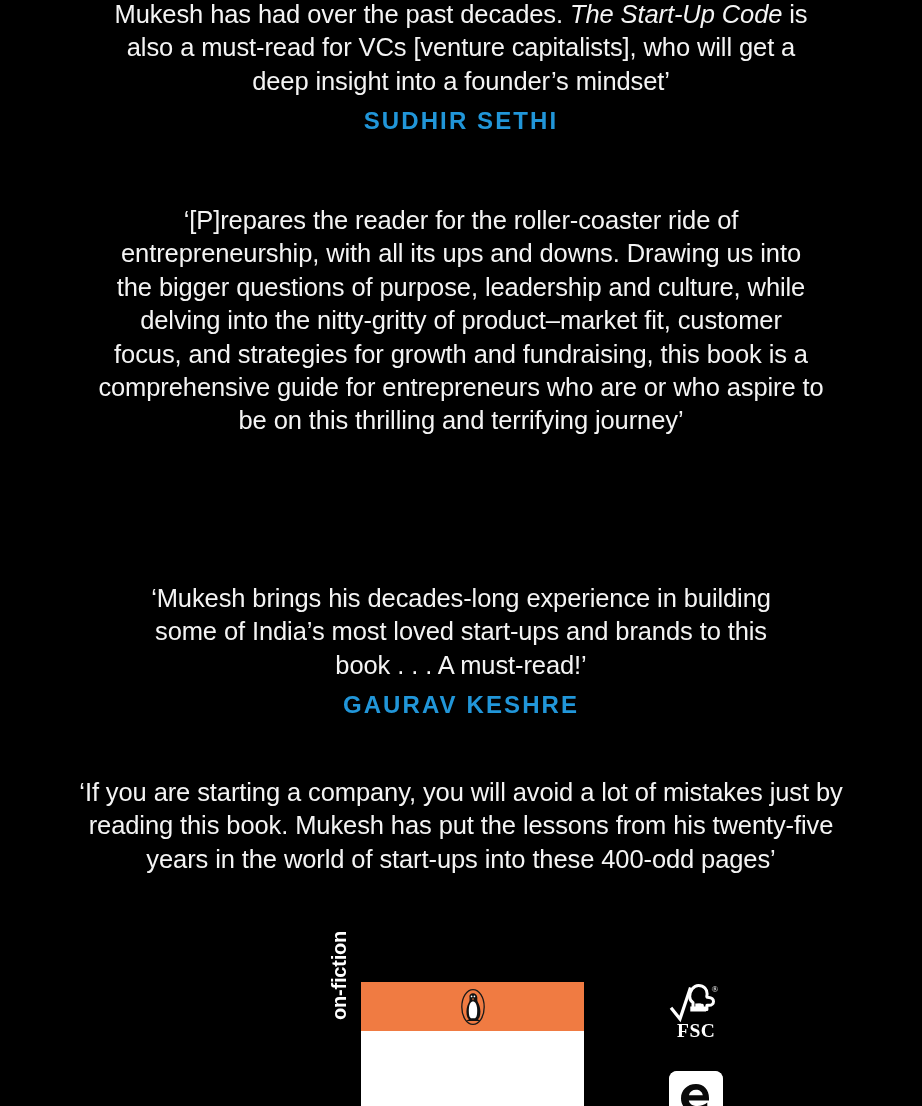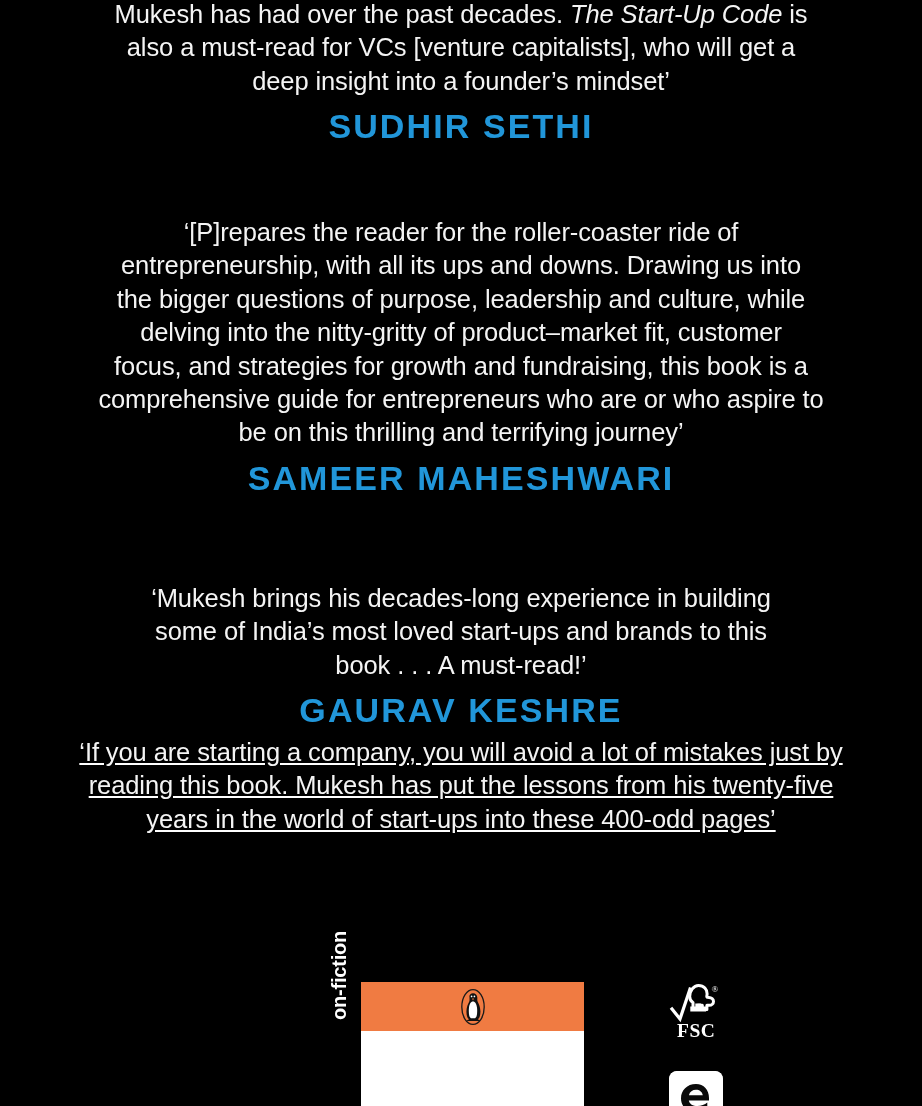--- a/index.html
+++ b/index.html
@@ -41,34 +41,34 @@
     margin: 0;
     padding: 0 42px;
     white-space: pre-wrap;
   }
   .quote-text .ital {
     font-style: italic;
   }
 
   .attribution {
     font-family: "Liberation Sans", sans-serif;
-    font-size: 34px;
+    font-size: 24px;
     font-weight: bold;
     color: #2196d9;
     letter-spacing: 2.1px;
     margin: 0;
     padding-top: 9px;
     white-space: nowrap;
   }
 
   
   #block-1 { top: -2px; }
-  #block-2 { top: 216px; }
+  #block-2 { top: 204px; }
   #block-3 { top: 563px; margin-top: 19px; }
-  #block-4 { top: 736px; text-decoration: underline; }
+  #block-4 { top: 776px; }
 
   
   .imprint-area {
     position: absolute;
     left: 0;
     top: 960px;
     width: 922px;
     height: 146px;
   }
 
@@ -160,21 +160,20 @@
   </div>
 
   <div class="quote-block" id="block-2">
     <p class="quote-text">‘[P]repares the reader for the roller-coaster ride of
 entrepreneurship, with all its ups and downs. Drawing us into
 the bigger questions of purpose, leadership and culture, while
 delving into the nitty-gritty of product–market fit, customer
 focus, and strategies for growth and fundraising, this book is a
 comprehensive guide for entrepreneurs who are or who aspire to
 be on this thrilling and terrifying journey’</p>
-    <p class="attribution">SAMEER MAHESHWARI</p>
   </div>
 
   <div class="quote-block" id="block-3">
     <p class="quote-text">‘Mukesh brings his decades-long experience in building
 some of India’s most loved start-ups and brands to this
 book . . . A must-read!’</p>
     <p class="attribution">GAURAV KESHRE</p>
   </div>
 
   <div class="quote-block" id="block-4">

